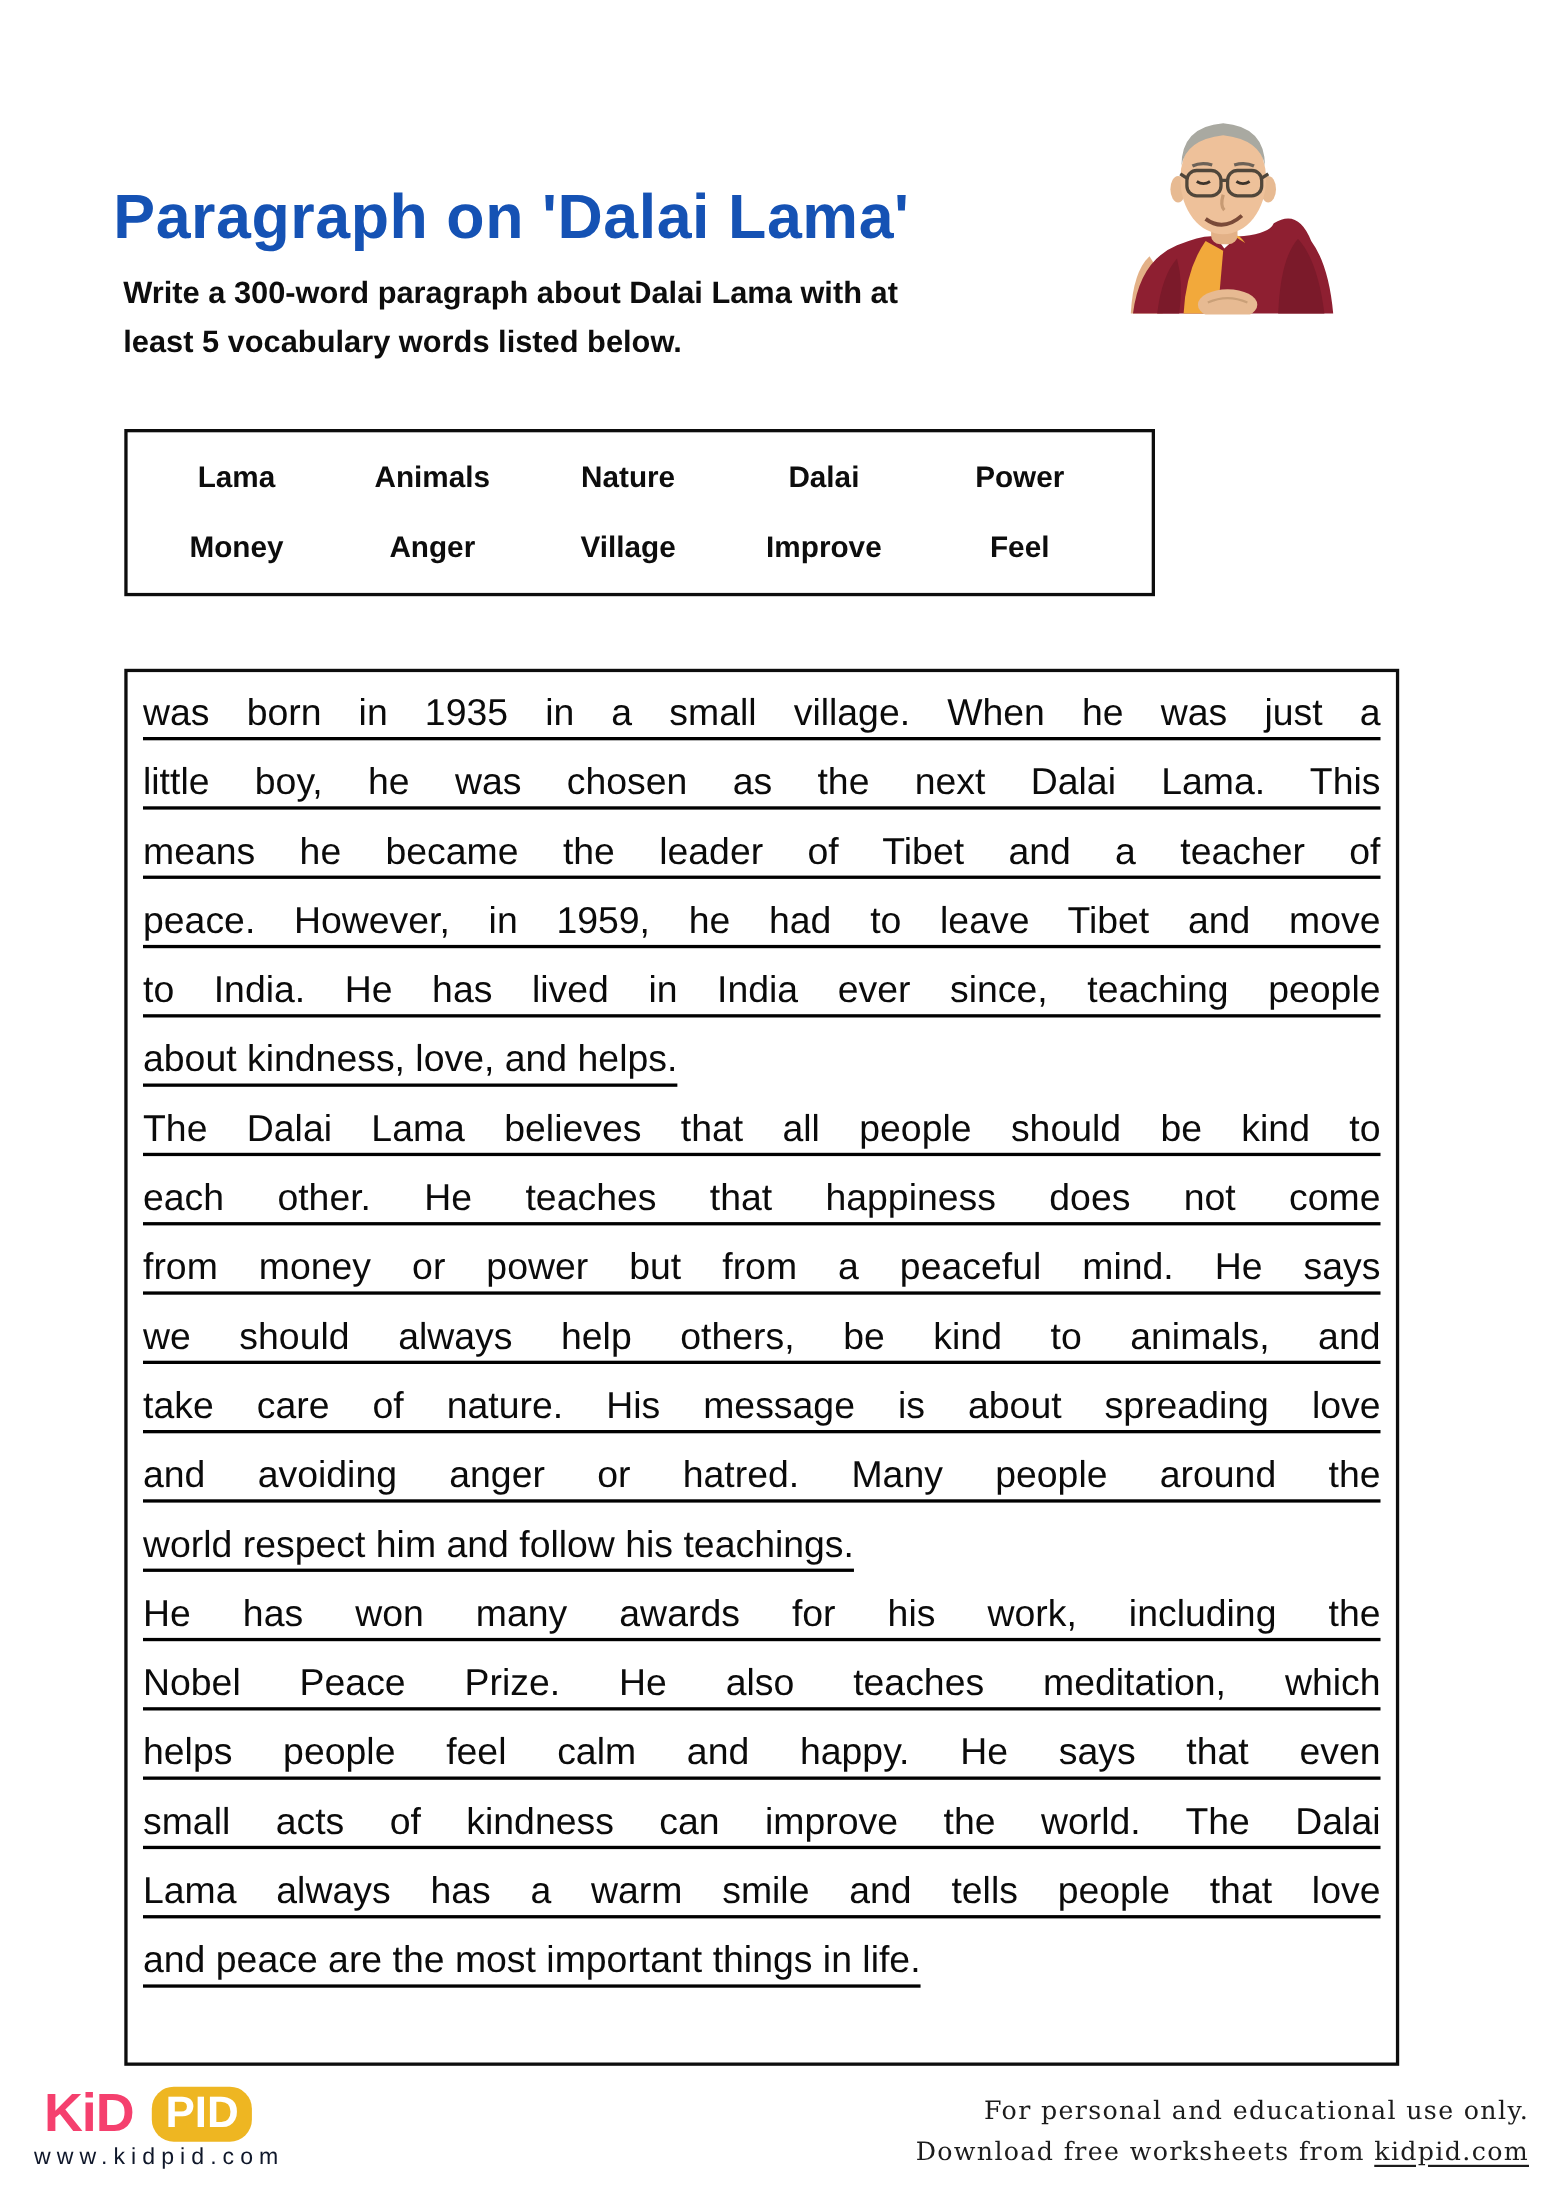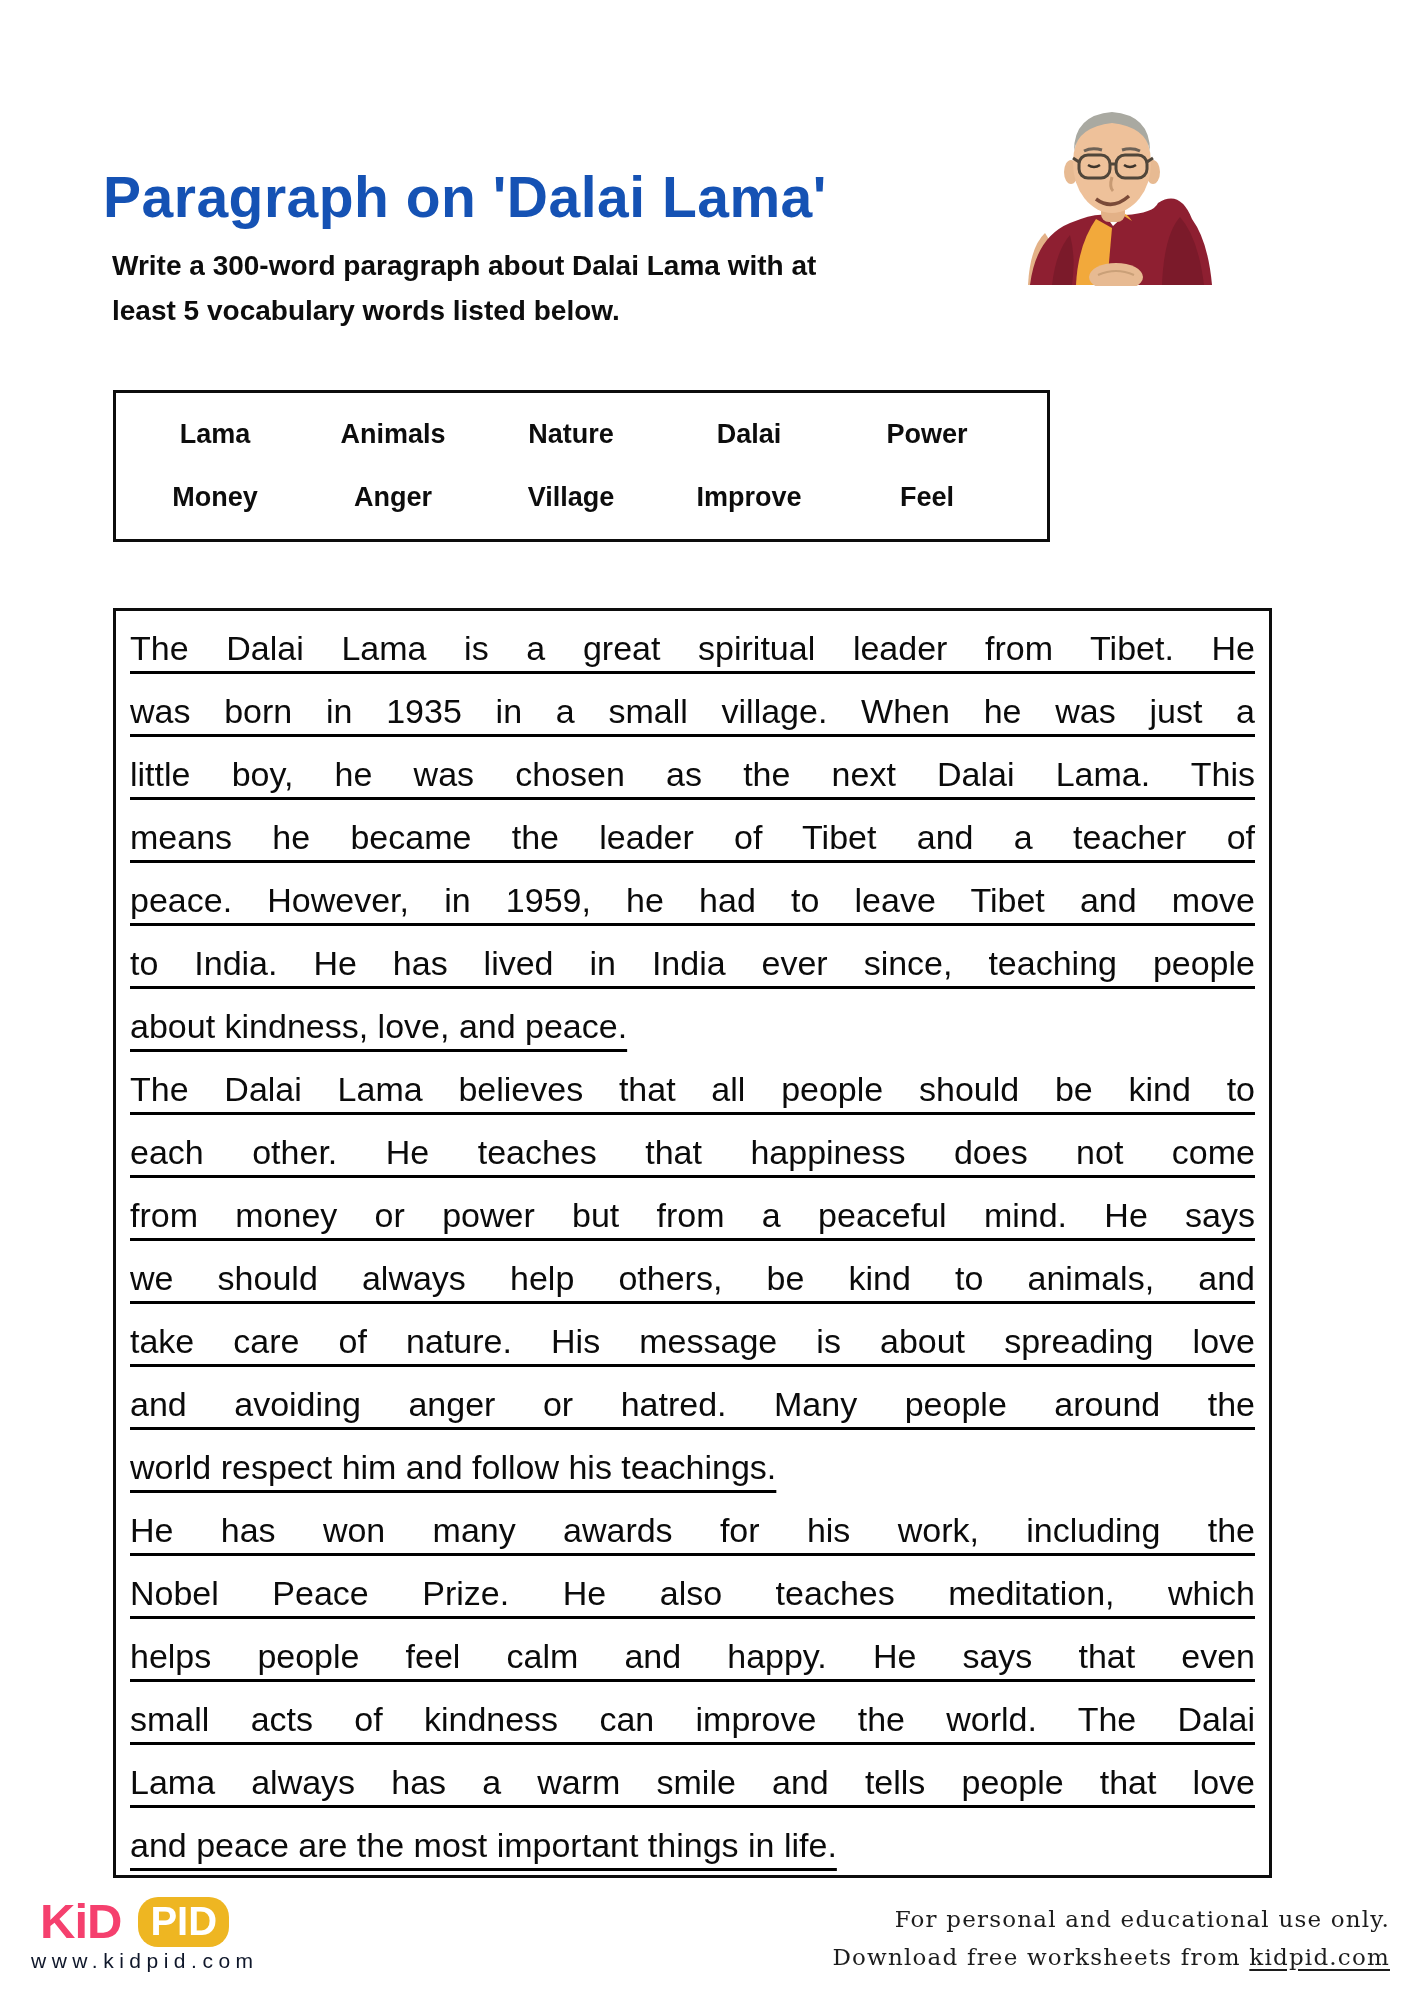--- a/index.html
+++ b/index.html
@@ -126,27 +126,26 @@
         <div class="vocab-word">Anger</div>
         <div class="vocab-word">Village</div>
         <div class="vocab-word">Improve</div>
         <div class="vocab-word">Feel</div>
       </div>
   </section>
 
   <section class="essay-box">
     <div id="essay">
         <div>
-          <div class="eline">The Dalai Lama is a great spiritual leader from Tibet. He</div>
           <div class="eline">was born in 1935 in a small village. When he was just a</div>
           <div class="eline">little boy, he was chosen as the next Dalai Lama. This</div>
           <div class="eline">means he became the leader of Tibet and a teacher of</div>
           <div class="eline">peace. However, in 1959, he had to leave Tibet and move</div>
           <div class="eline">to India. He has lived in India ever since, teaching people</div>
-          <div class="eline last">about kindness, love, and peace.</div>
+          <div class="eline last">about kindness, love, and helps.</div>
         </div>
         <div>
           <div class="eline">The Dalai Lama believes that all people should be kind to</div>
           <div class="eline">each other. He teaches that happiness does not come</div>
           <div class="eline">from money or power but from a peaceful mind. He says</div>
           <div class="eline">we should always help others, be kind to animals, and</div>
           <div class="eline">take care of nature. His message is about spreading love</div>
           <div class="eline">and avoiding anger or hatred. Many people around the</div>
           <div class="eline last">world respect him and follow his teachings.</div>
         </div>

